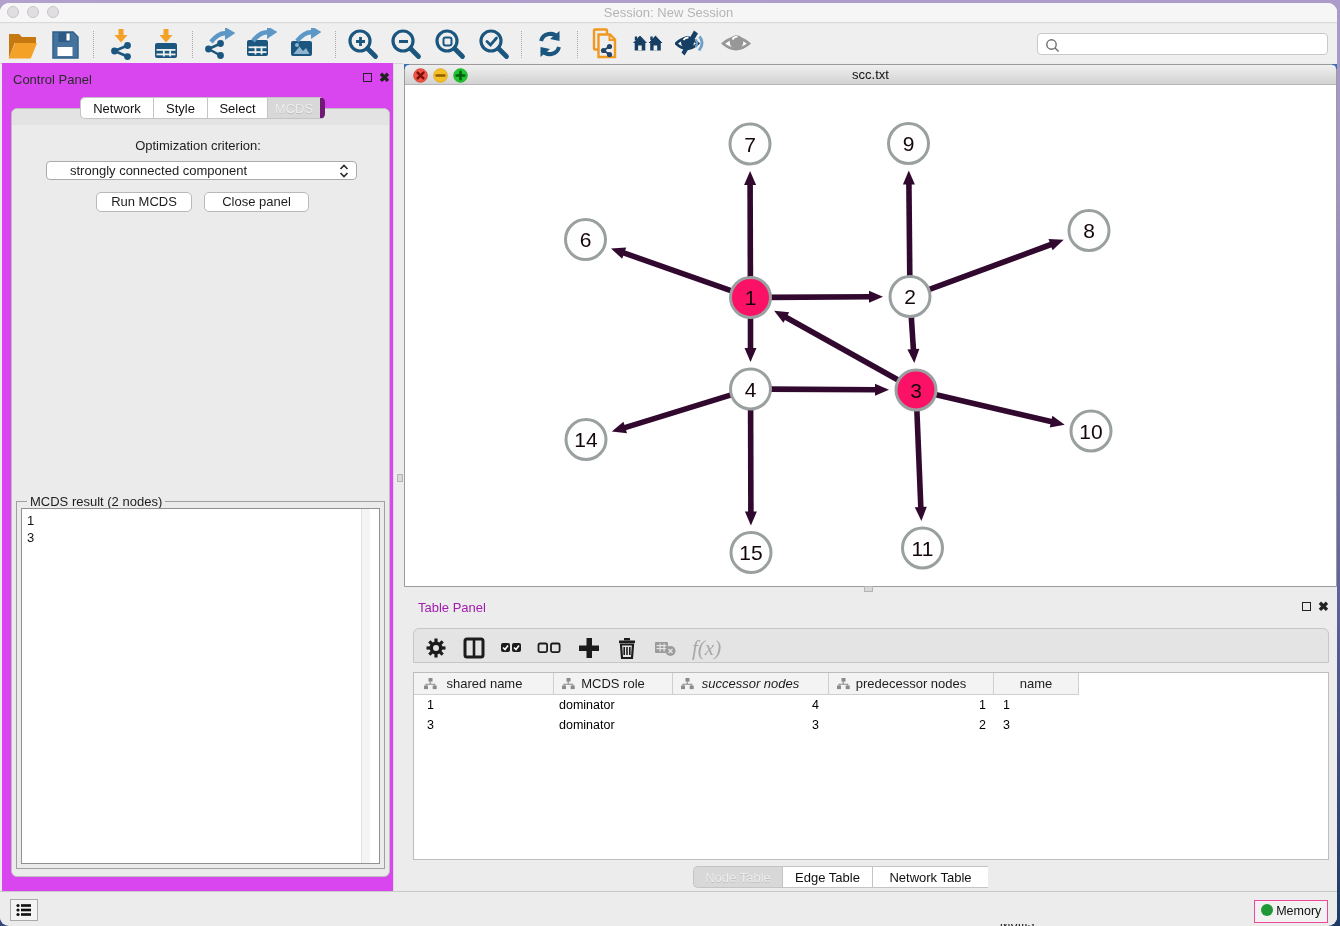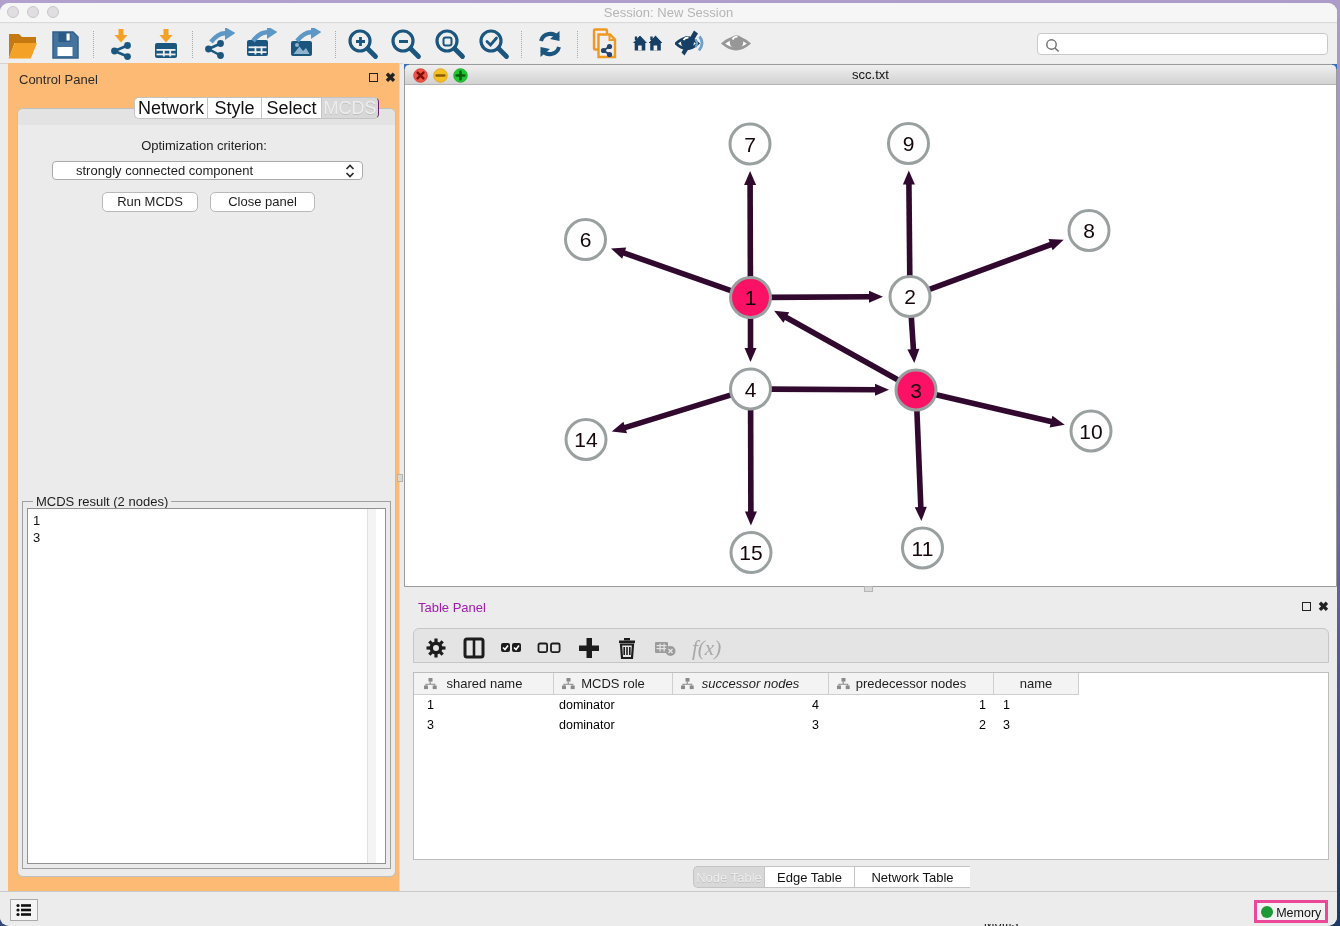--- a/index.html
+++ b/index.html
@@ -9,28 +9,28 @@
 
 .titlebar { position:absolute; left:0; top:0; width:100%; height:20px; background:#f6f6f6; border-bottom:1px solid #d9d9d9; }
 .tl { position:absolute; top:3px; width:12px; height:12px; border-radius:50%; background:#e1dee1; border:1px solid #c9c5c9; }
 .title-text { position:absolute; top:2px; left:0; width:100%; text-align:center; font-size:13px; color:#b5b5b5; }
 
 .toolbar { position:absolute; left:0; top:21px; width:100%; height:40px; background:#efefef; border-bottom:1px solid #d4d4d4; }
 .tb-sep { position:absolute; top:7px; height:27px; width:1px; border-left:1px dotted #a9a9a9; }
 .tbi { position:absolute; top:4px; }
 .searchbox { position:absolute; left:1037px; top:9px; width:291px; height:22px; background:#fff; border:1px solid #c9c9c9; border-radius:4px; }
 
-.cpanel { position:absolute; left:8px; top:60px; width:392px; height:828px; background:#fdba74; }
+.cpanel { position:absolute; left:2px; top:60px; width:392px; height:828px; background:#d946ef; }
 .cp-title { position:absolute; left:11px; top:9px; font-size:13px; color:#2b2b2b; }
 .cp-frame { position:absolute; left:9px; top:45px; width:379px; height:769px; border:1px solid #bfbfbf; border-radius:6px; background:#ebebeb; }
 .cp-band { position:absolute; left:0; top:0; width:100%; height:16px; background:#e3e3e3; border-radius:6px 6px 0 0; }
-.tabs { position:absolute; left:78px; top:34px; height:22px; display:flex; font-size:18px;margin-left:48px; }
+.tabs { position:absolute; left:78px; top:34px; height:22px; display:flex; font-size:13px; }
 .tab { background:#fff; border:1px solid #c4c4c4; border-right:none; text-align:center; line-height:21px; color:#111; }
 .tab:first-child { border-radius:5px 0 0 5px; }
-.tab.last { border-radius:0 5px 5px 0; border-right:1px solid #701a75; }
+.tab.last { border-radius:0 5px 5px 0; border-right:5px solid #701a75; }
 .tab.sel { background:#d8d8d8; color:#ededed; text-shadow:0 1px 0 #c0c0c0; }
 .opt-label { position:absolute; left:0; top:75px; width:392px; text-align:center; font-size:13px; color:#1d1d1d; }
 .dropdown { position:absolute; left:44px; top:98px; width:311px; height:19px; background:#fff; border:1px solid #ababab; border-radius:4px; font-size:13px; line-height:17px; padding-left:23px; color:#1d1d1d; }
 .btn { position:absolute; height:20px; background:#fff; border:1px solid #b9b9b9; border-radius:5px; font-size:13px; text-align:center; line-height:18px; color:#1d1d1d; }
 .fieldset { position:absolute; left:14px; top:438px; width:369px; height:368px; border:1px solid #a0a0a0; }
 .fs-legend { position:absolute; left:10px; top:-8px; background:#ebebeb; padding:0 3px; font-size:13px; color:#1d1d1d; }
 .fs-inner { position:absolute; left:4px; top:6px; right:4px; bottom:4px; background:#fff; border:1px solid #919191; font-size:13px; color:#111; padding:3px 0 0 5px; line-height:17px; }
 .fs-scroll { position:absolute; top:0; right:9px; bottom:0; width:9px; background:#f4f4f4; border-left:1px solid #e2e2e2; }
 
 .net-outer { position:absolute; left:403px; top:60px; width:934px; height:526px; background:#ececec; }
@@ -44,21 +44,21 @@
 .tpanel { position:absolute; left:403px; top:592px; width:934px; height:296px; background:#ececec; }
 .tp-title { position:absolute; left:15px; top:5px; font-size:13px; color:#a21caf; }
 .tp-toolbar { position:absolute; left:10px; top:33px; width:916px; height:35px; background:#e4e4e4; border:1px solid #c6c6c6; border-radius:6px 6px 0 0; }
 .tp-table { position:absolute; left:10px; top:77px; width:916px; height:188px; background:#fff; border:1px solid #bdbdbd; font-size:12.5px; }
 .th-row { position:absolute; left:0; top:0; height:22px; background:#f3f3f3; border-bottom:1px solid #cfcfcf; }
 .th { position:absolute; top:0; height:22px; border-right:1px solid #cfcfcf; text-align:center; line-height:22px; color:#1d1d1d; font-size:13px; }
 .btabs { position:absolute; top:271px; left:290px; height:22px; display:flex; font-size:13px; }
 
 .statusbar { position:absolute; left:0; top:888px; width:1337px; height:33px; background:#ececec; border-top:1px solid #c9c9c9; }
 .list-btn { position:absolute; left:10px; top:7px; width:28px; height:22px; background:#f4f4f4; border:1px solid #ababab; }
-.mem-btn { position:absolute; right:9px; top:8px; width:74px; height:23px; background:#f2f2f2; border:3px solid #ec4899; font-size:12.5px; line-height:21px; text-align:center; color:#111; }
+.mem-btn { position:absolute; right:9px; top:8px; width:74px; height:23px; background:#f2f2f2; border:1px solid #ec4899; font-size:12.5px; line-height:21px; text-align:center; color:#111; }
 .float-ico { position:absolute; width:9px; height:9px; border:1.5px solid #222; }
 .close-ico { position:absolute; font-size:13px; font-weight:bold; color:#222; line-height:10px; }
 </style>
 </head>
 <body>
 <div class="window">
 
   <div class="titlebar">
     <div class="tl" style="left:7px"></div>
     <div class="tl" style="left:27px"></div>
@@ -417,21 +417,21 @@
       <div style="position:absolute;left:259px;top:25px;width:146px;text-align:right;">4</div>
       <div style="position:absolute;left:415px;top:25px;width:157px;text-align:right;">1</div>
       <div style="position:absolute;left:589px;top:25px;">1</div>
       <div style="position:absolute;left:13px;top:45px;">3</div>
       <div style="position:absolute;left:145px;top:45px;">dominator</div>
       <div style="position:absolute;left:259px;top:45px;width:146px;text-align:right;">3</div>
       <div style="position:absolute;left:415px;top:45px;width:157px;text-align:right;">2</div>
       <div style="position:absolute;left:589px;top:45px;">3</div>
     </div>
     <div class="btabs" id="btabs">
-      <div class="tab sel" style="border-radius:5px 0 0 5px;width:71px;">Node Table</div>
+      <div class="tab sel" style="border-radius:5px 0 0 5px;width:89px;">Node Table</div>
       <div class="tab" style="width:90px;">Edge Table</div>
       <div class="tab" style="width:116px;">Network Table</div>
       <div class="tab last" style="width:62px;margin-top:45px;">Motifs</div>
     </div>
   </div>
 
   <div class="statusbar">
     <div class="list-btn">
       <svg width="16" height="14" style="position:absolute;left:5px;top:3px" viewBox="0 0 16 14">
           <circle cx="2" cy="2.5" r="1.6" fill="#111"></circle>

